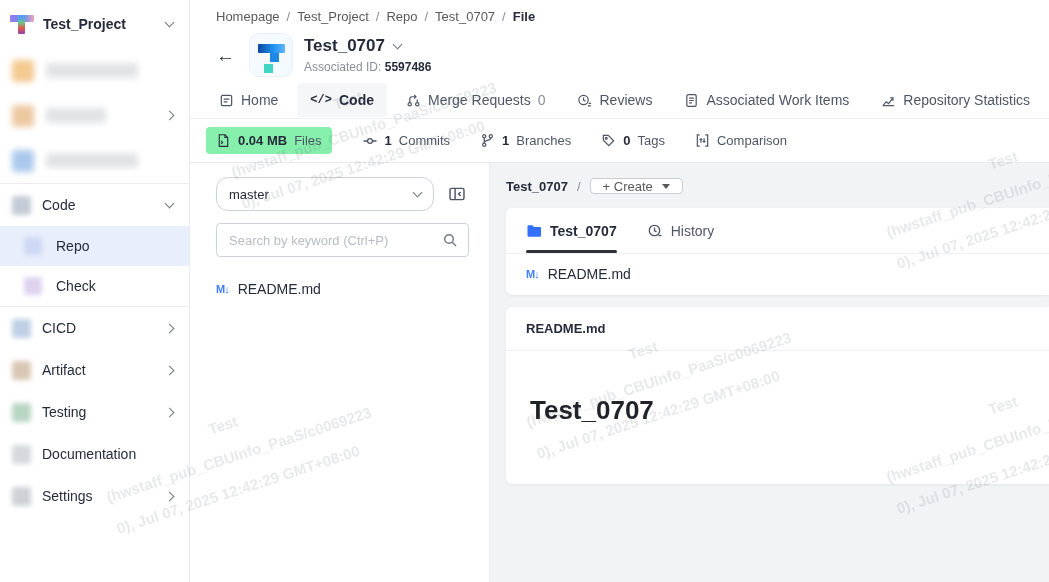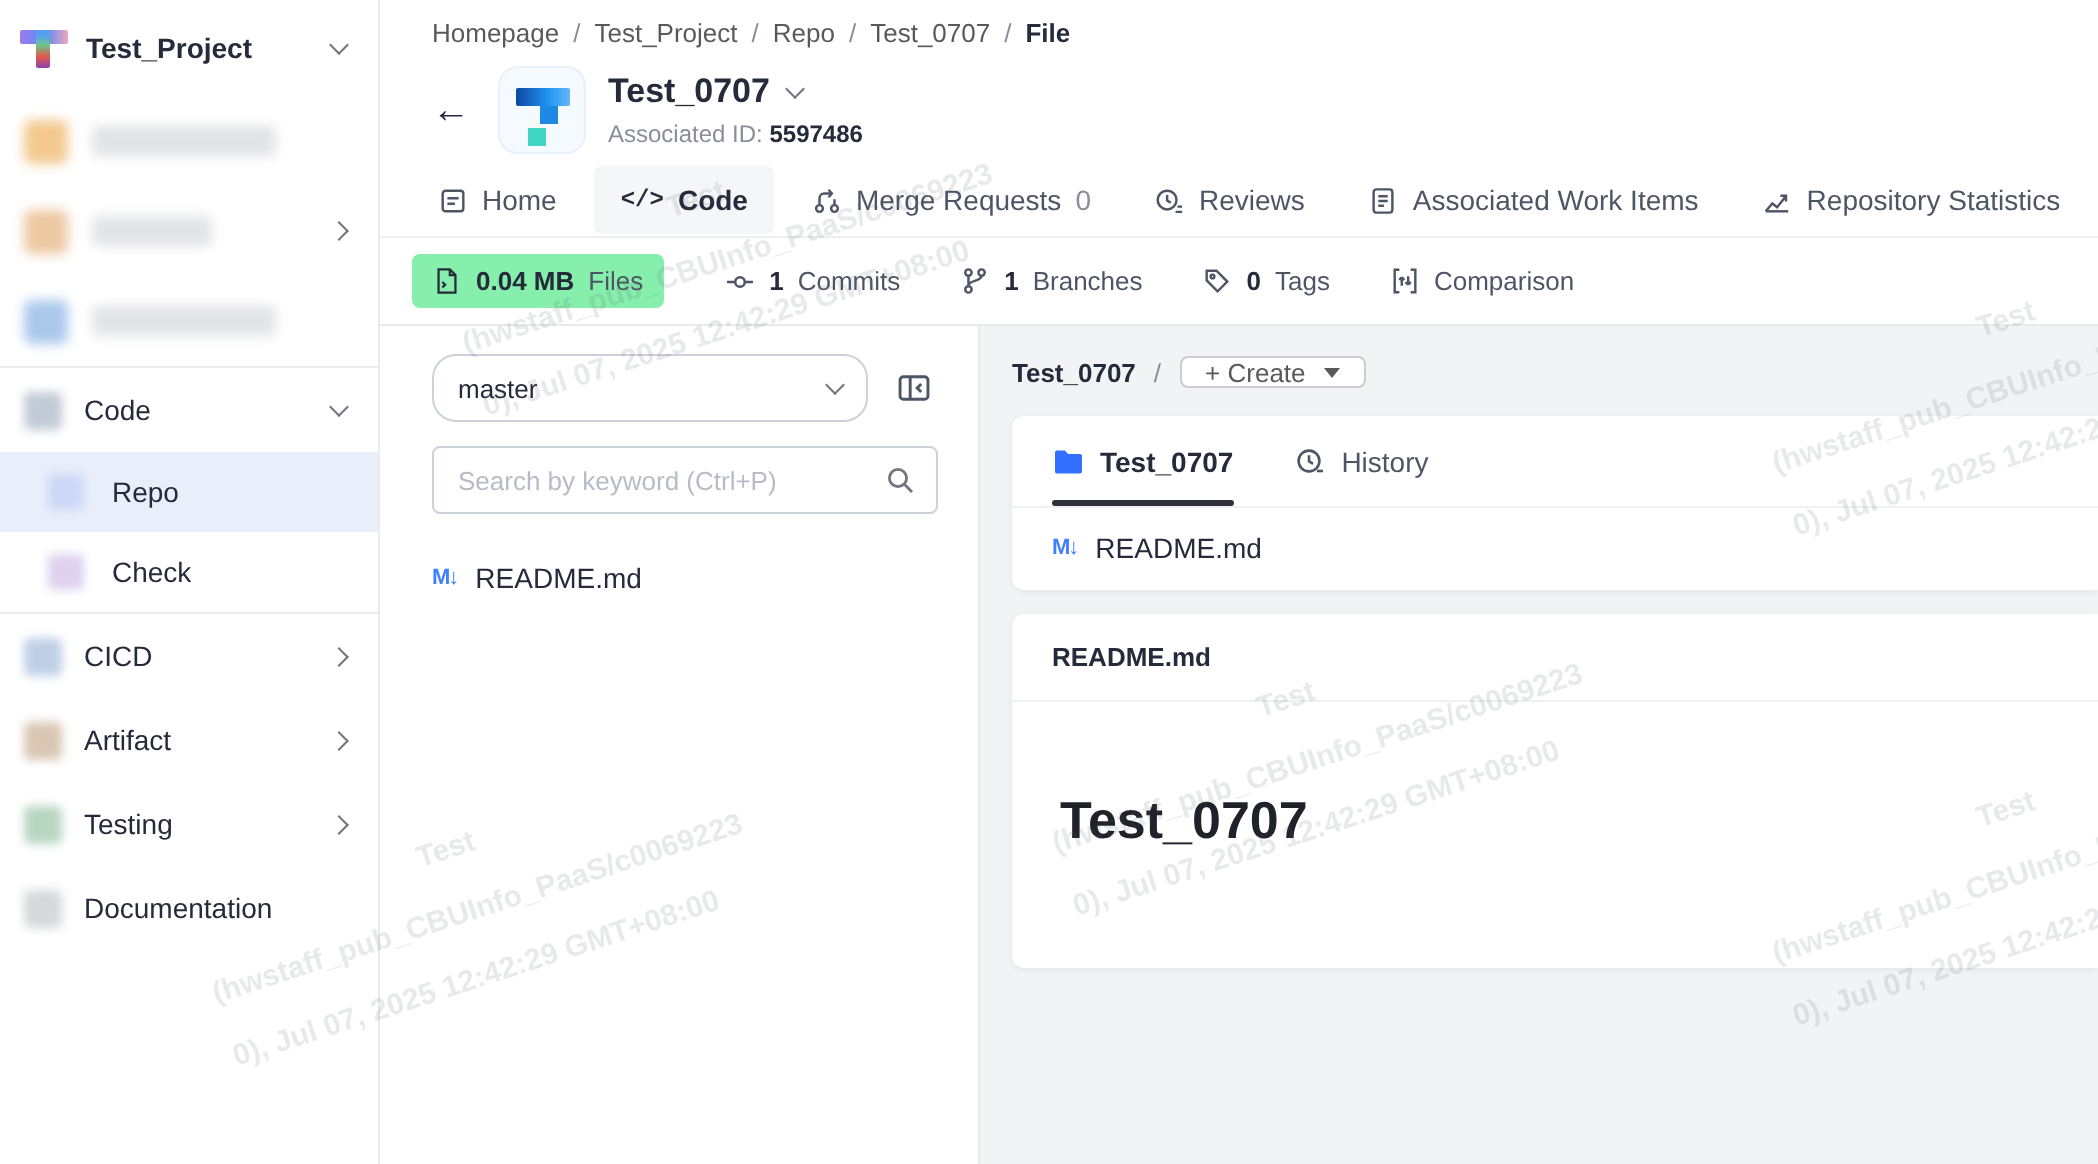--- a/index.html
+++ b/index.html
@@ -160,20 +160,25 @@
       </div>
       <div class="menu-row">
         <span class="menu-ico" style="background:#b9d6c3"></span>
         <span class="menu-label">Testing</span>
         <span class="cv right"></span>
       </div>
       <div class="menu-row">
         <span class="menu-ico" style="background:#d6d8db"></span>
         <span class="menu-label">Documentation</span>
       </div>
+      <div class="menu-row">
+        <span class="menu-ico" style="background:#cfd1d5"></span>
+        <span class="menu-label">Settings</span>
+        <span class="cv right"></span>
+      </div>
     </div>
   </aside>
 
   <div class="main">
 
     <div class="head-pad">
       <div class="breadcrumb">
         <span class="crumb">Homepage</span>
         <span class="crumb-sep">/</span>
         <span class="crumb">Test_Project</span>

